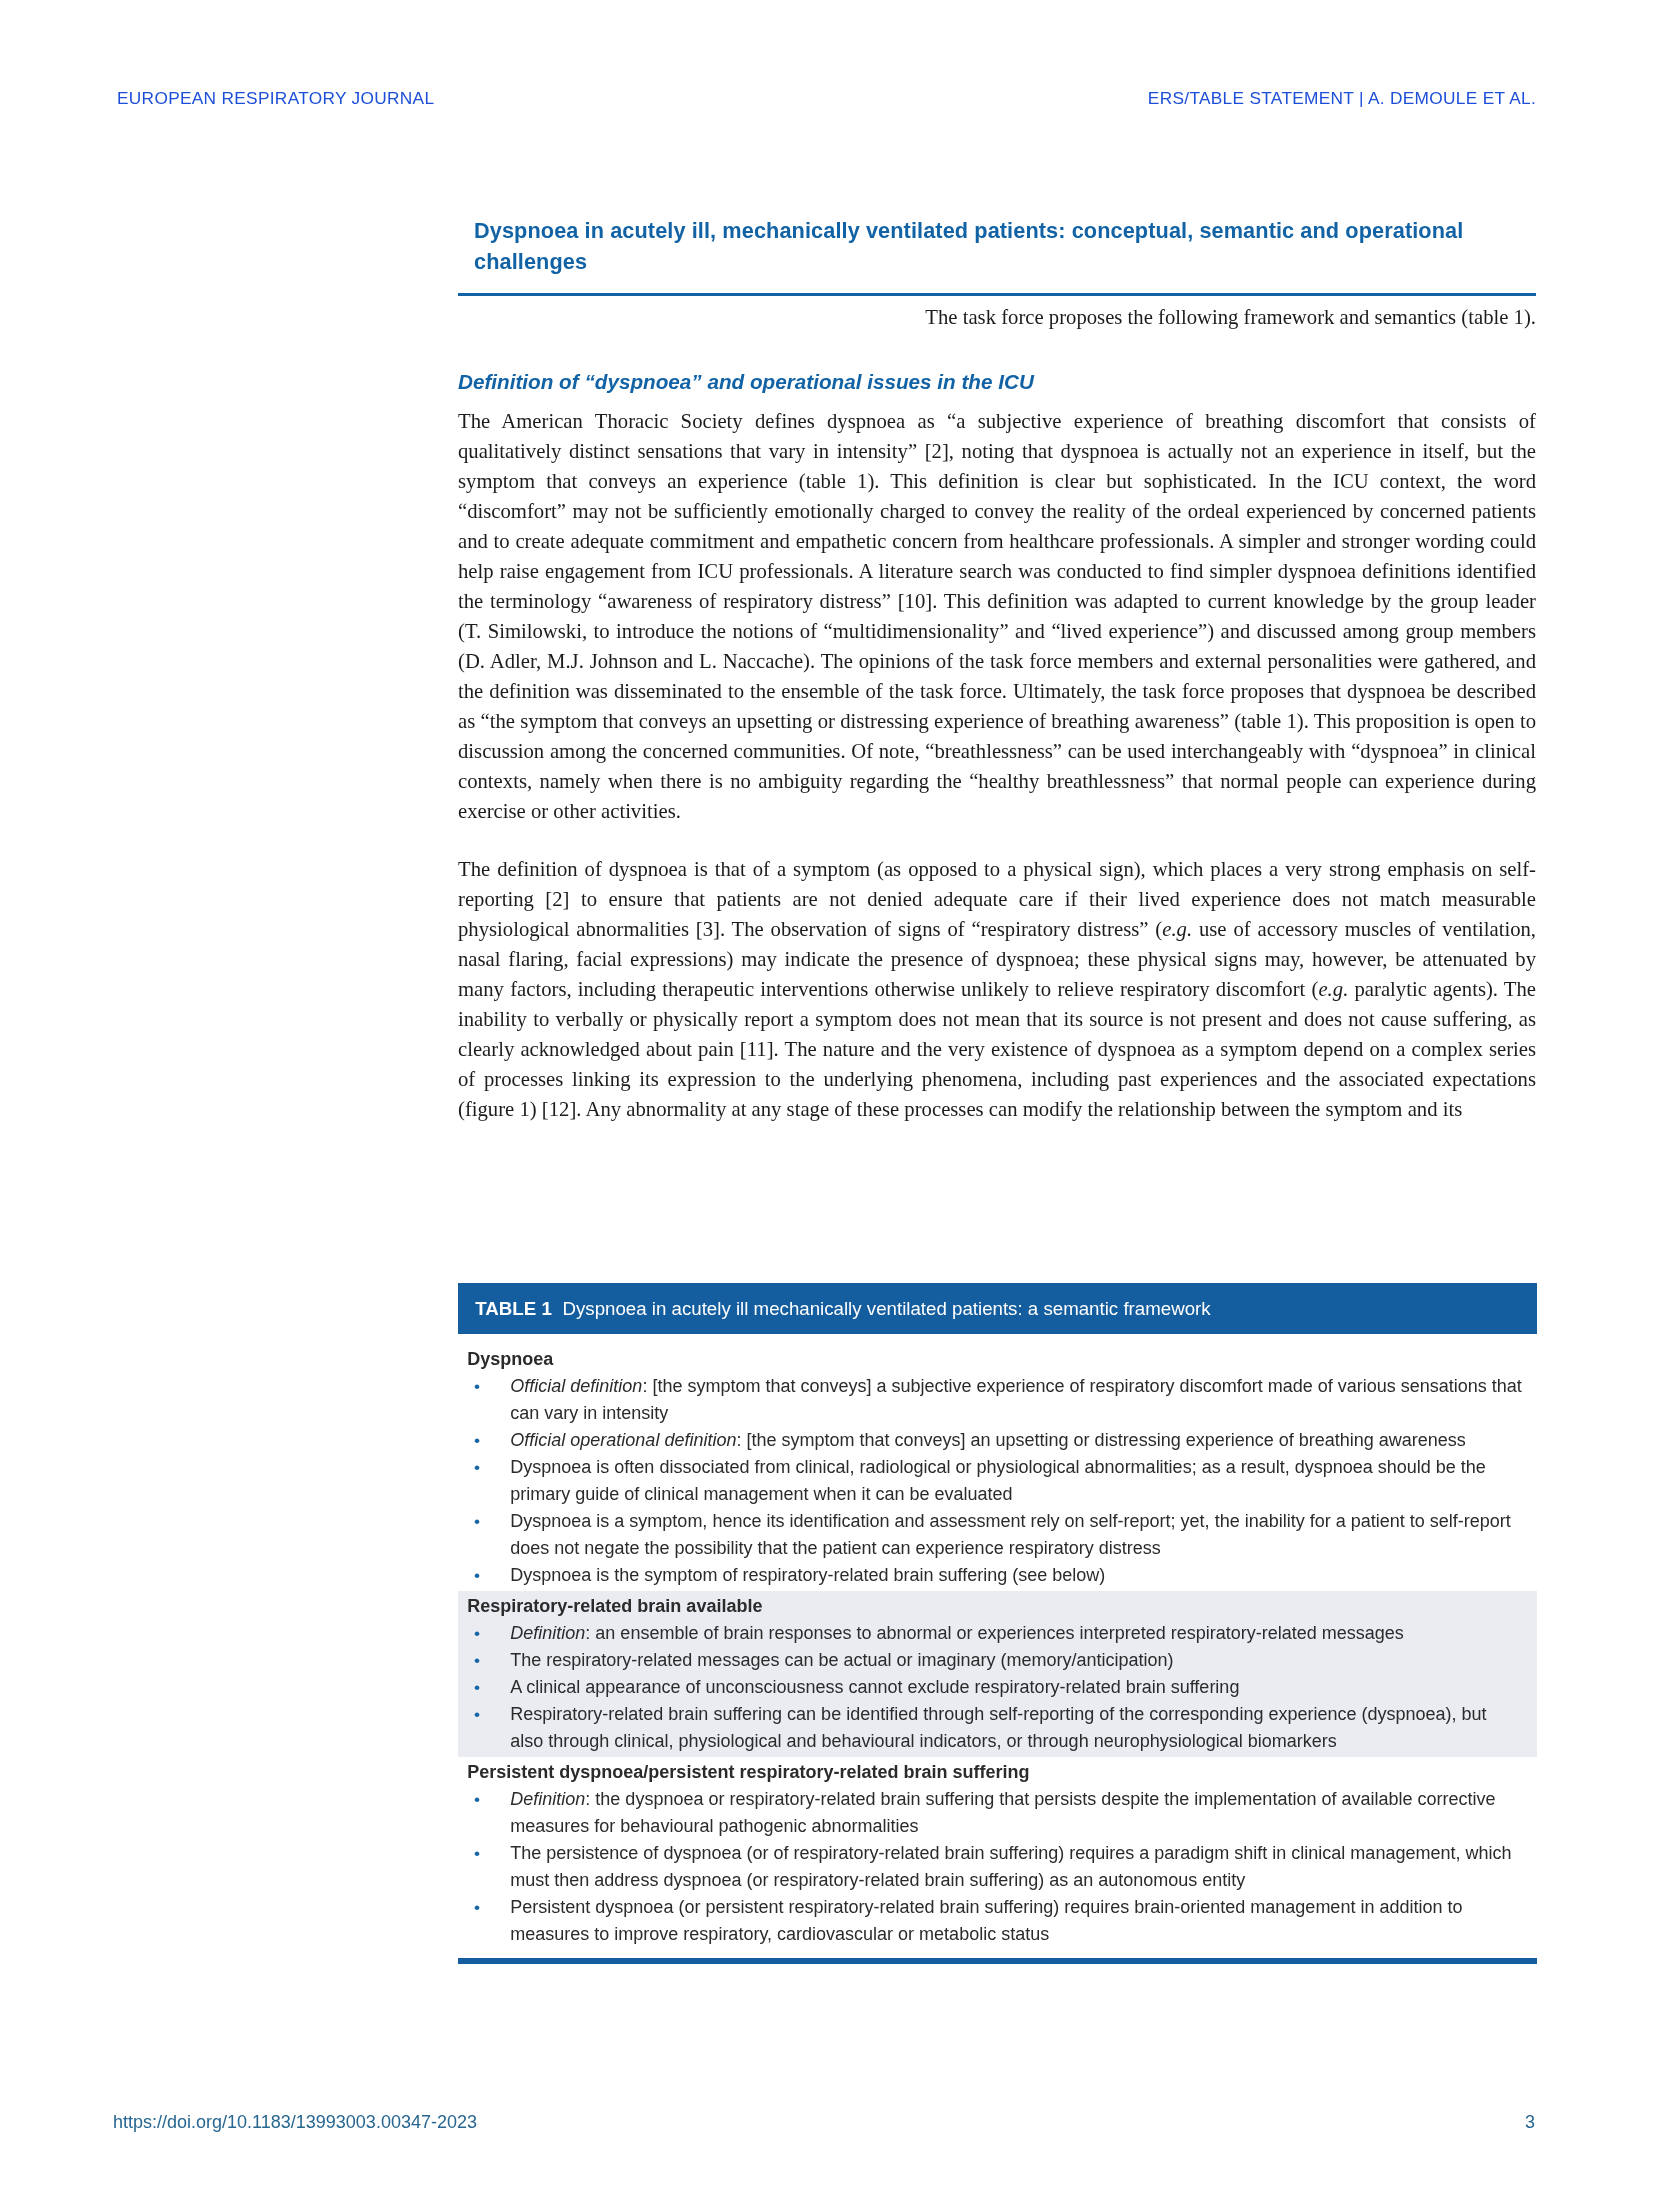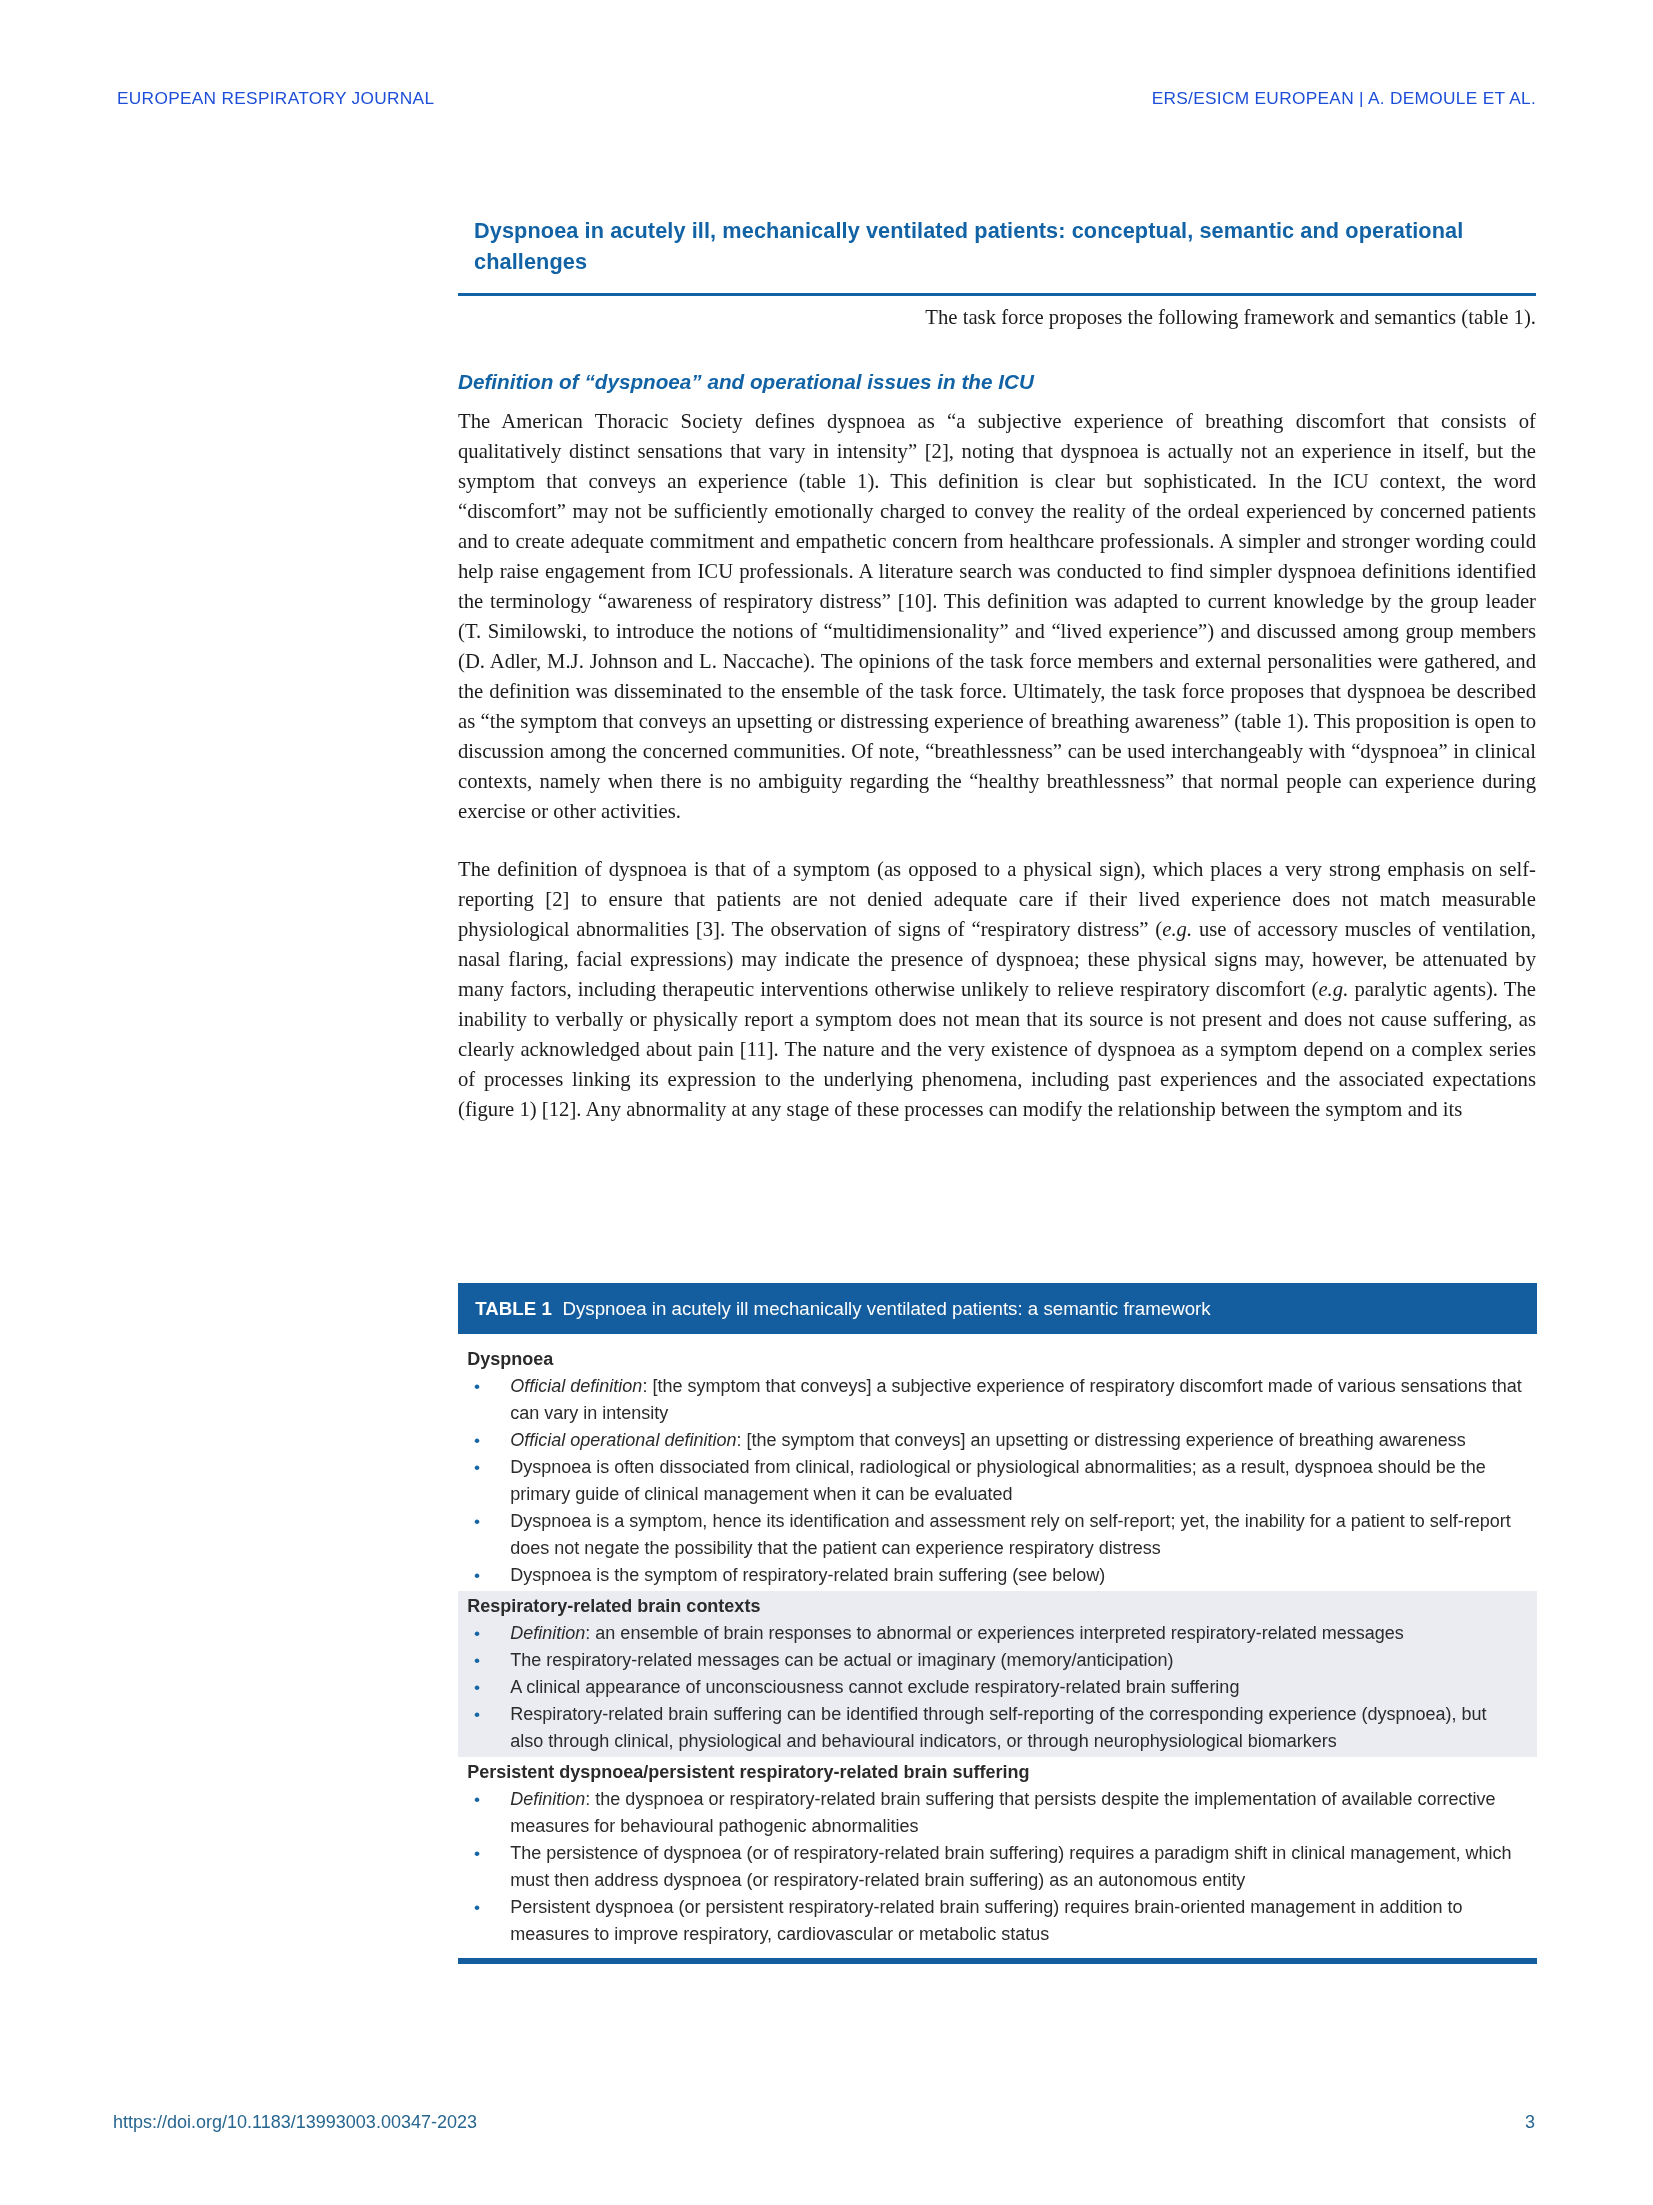--- a/index.html
+++ b/index.html
@@ -61,21 +61,21 @@
     display:flex;justify-content:space-between;
     color:#276690;font-size:18px;
   }
   .footer a{color:#276690;text-decoration:none;}
 </style>
 </head>
 <body>
 
 <div class="running-head">
   <span>EUROPEAN RESPIRATORY JOURNAL</span>
-  <span>ERS/ESICM EUROPEAN | A. DEMOULE ET AL.</span>
+  <span>ERS/TABLE STATEMENT | A. DEMOULE ET AL.</span>
 </div>
 
 <div class="main-col">
   <h1 class="section-title">Dyspnoea in acutely ill, mechanically ventilated patients: conceptual, semantic and operational challenges</h1>
   <div class="title-rule"></div>
   <p class="intro-line">The task force proposes the following framework and semantics (table 1).</p>
   <h2 class="subsection-title">Definition of “dyspnoea” and operational issues in the ICU</h2>
   <p class="body-para"><span>The American Thoracic Society defines dyspnoea as “a subjective experience of breathing discomfort that consists of qualitatively distinct sensations that vary in intensity” [2], noting that dyspnoea is actually not an experience in itself, but the symptom that conveys an experience (table 1). This definition is clear but sophisticated. In the ICU context, the word “discomfort” may not be sufficiently emotionally charged to convey the reality of the ordeal experienced by concerned patients and to create adequate commitment and empathetic concern from healthcare professionals. A simpler and stronger wording could help raise engagement from ICU professionals. A literature search was conducted to find simpler dyspnoea definitions identified the terminology “awareness of respiratory distress” [10]. This definition was adapted to current knowledge by the group leader (T. Similowski, to introduce the notions of “multidimensionality” and “lived experience”) and discussed among group members (D. Adler, M.J. Johnson and L. Naccache). The opinions of the task force members and external personalities were gathered, and the definition was disseminated to the ensemble of the task force. Ultimately, the task force proposes that dyspnoea be described as “the symptom that conveys an upsetting or distressing experience of breathing awareness” (table 1). This proposition is open to discussion among the concerned communities. Of note, “breathlessness” can be used interchangeably with “dyspnoea” in clinical contexts, namely when there is no ambiguity regarding the “healthy breathlessness” that normal people can experience during exercise or other activities.</span></p>
   <p class="body-para second"><span>The definition of dyspnoea is that of a symptom (as opposed to a physical sign), which places a very strong emphasis on self-reporting [2] to ensure that patients are not denied adequate care if their lived experience does not match measurable physiological abnormalities [3]. The observation of signs of “respiratory distress” (</span><span style="font-style: italic;">e.g.</span><span> use of accessory muscles of ventilation, nasal flaring, facial expressions) may indicate the presence of dyspnoea; these physical signs may, however, be attenuated by many factors, including therapeutic interventions otherwise unlikely to relieve respiratory discomfort (</span><span style="font-style: italic;">e.g.</span><span> paralytic agents). The inability to verbally or physically report a symptom does not mean that its source is not present and does not cause suffering, as clearly acknowledged about pain [11]. The nature and the very existence of dyspnoea as a symptom depend on a complex series of processes linking its expression to the underlying phenomena, including past experiences and the associated expectations (figure 1) [12]. Any abnormality at any stage of these processes can modify the relationship between the symptom and its</span></p>
 </div>
@@ -104,21 +104,21 @@
         <span class="bullet">•</span>
         <span class="itext"><span class="lead"></span><span>Dyspnoea is a symptom, hence its identification and assessment rely on self-report; yet, the inability for a patient to self-report does not negate the possibility that the patient can experience respiratory distress</span></span>
       </div>
       <div class="titem">
         <span class="bullet">•</span>
         <span class="itext"><span class="lead"></span><span>Dyspnoea is the symptom of respiratory-related brain suffering (see below)</span></span>
       </div>
     </div>
 
     <div class="tsec shaded">
-      <div class="tsec-title">Respiratory-related brain contexts</div>
+      <div class="tsec-title">Respiratory-related brain available</div>
       <div class="titem">
         <span class="bullet">•</span>
         <span class="itext"><span class="lead">Definition</span><span>: an ensemble of brain responses to abnormal or experiences interpreted respiratory-related messages</span></span>
       </div>
       <div class="titem">
         <span class="bullet">•</span>
         <span class="itext"><span class="lead"></span><span>The respiratory-related messages can be actual or imaginary (memory/anticipation)</span></span>
       </div>
       <div class="titem">
         <span class="bullet">•</span>

